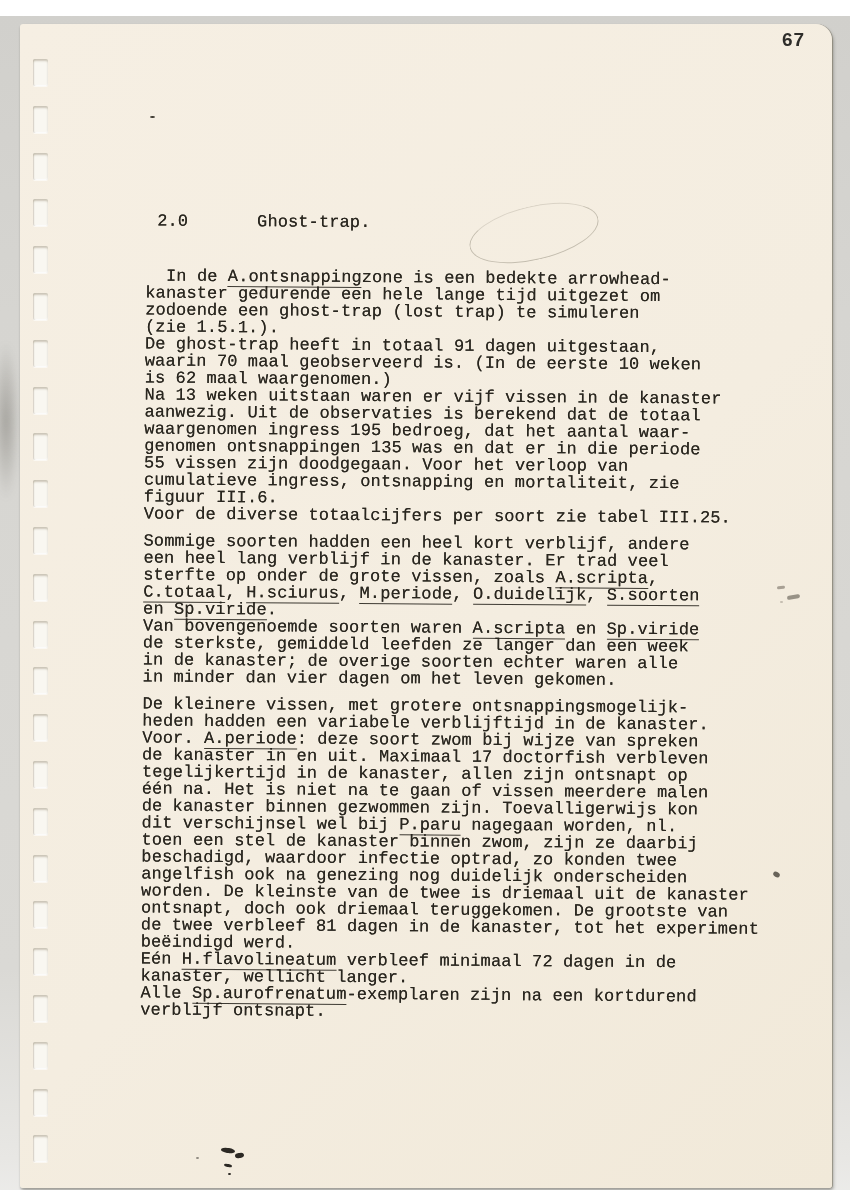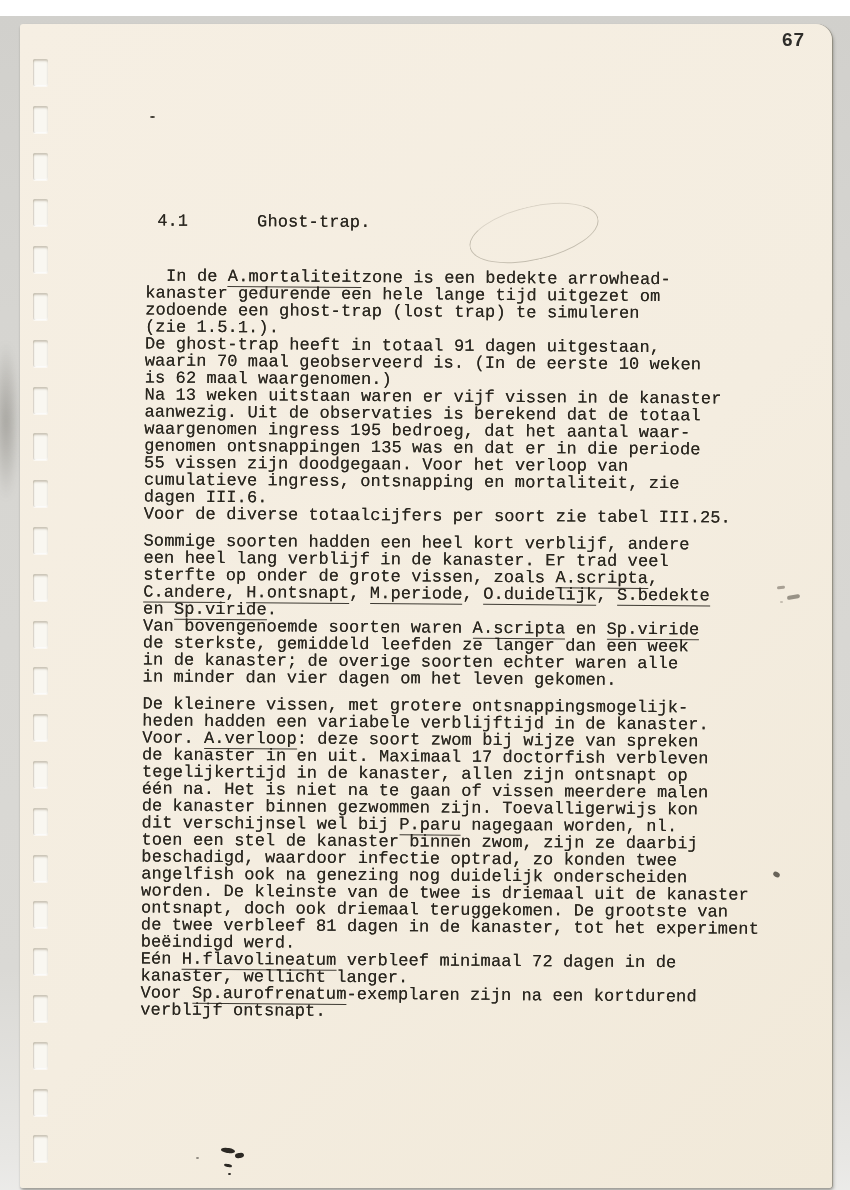--- a/index.html
+++ b/index.html
@@ -103,70 +103,70 @@
         <div class="hole" style="top: 971px;"></div>
         <div class="hole" style="top: 1017.8px;"></div>
         <div class="hole" style="top: 1064.6px;"></div>
         <div class="hole" style="top: 1111.4px;"></div>
       </div>
 
     <div class="page-number">67</div>
 
     <div class="typed">
       <div class="section-row">
-        <span class="sec-num">4.1</span><span>Ghost-trap.</span>
+        <span class="sec-num">2.0</span><span>Ghost-trap.</span>
       </div>
       <div class="doc-body" id="docbody">
           <div class="para">
-            <div class="line"><span>  In de </span><span class="u">A.mortaliteit</span><span>zone is een bedekte arrowhead-</span></div>
+            <div class="line"><span>  In de </span><span class="u">A.ontsnapping</span><span>zone is een bedekte arrowhead-</span></div>
             <div class="line"><span>kanaster gedurende een hele lange tijd uitgezet om</span></div>
             <div class="line"><span>zodoende een ghost-trap (lost trap) te simuleren</span></div>
             <div class="line"><span>(zie 1.5.1.).</span></div>
             <div class="line"><span>De ghost-trap heeft in totaal 91 dagen uitgestaan,</span></div>
             <div class="line"><span>waarin 70 maal geobserveerd is. (In de eerste 10 weken</span></div>
             <div class="line"><span>is 62 maal waargenomen.)</span></div>
             <div class="line"><span>Na 13 weken uitstaan waren er vijf vissen in de kanaster</span></div>
             <div class="line"><span>aanwezig. Uit de observaties is berekend dat de totaal</span></div>
             <div class="line"><span>waargenomen ingress 195 bedroeg, dat het aantal waar-</span></div>
             <div class="line"><span>genomen ontsnappingen 135 was en dat er in die periode</span></div>
             <div class="line"><span>55 vissen zijn doodgegaan. Voor het verloop van</span></div>
             <div class="line"><span>cumulatieve ingress, ontsnapping en mortaliteit, zie</span></div>
-            <div class="line"><span>dagen III.6.</span></div>
+            <div class="line"><span>figuur III.6.</span></div>
             <div class="line"><span>Voor de diverse totaalcijfers per soort zie tabel III.25.</span></div>
           </div>
           <div class="para">
             <div class="line"><span>Sommige soorten hadden een heel kort verblijf, andere</span></div>
             <div class="line"><span>een heel lang verblijf in de kanaster. Er trad veel</span></div>
             <div class="line"><span>sterfte op onder de grote vissen, zoals </span><span class="u">A.scripta</span><span>,</span></div>
-            <div class="line"><span class="u">C.andere</span><span>, </span><span class="u">H.ontsnapt</span><span>, </span><span class="u">M.periode</span><span>, </span><span class="u">O.duidelijk</span><span>, </span><span class="u">S.bedekte</span></div>
+            <div class="line"><span class="u">C.totaal</span><span>, </span><span class="u">H.sciurus</span><span>, </span><span class="u">M.periode</span><span>, </span><span class="u">O.duidelijk</span><span>, </span><span class="u">S.soorten</span></div>
             <div class="line"><span>en </span><span class="u">Sp.viride</span><span>.</span></div>
             <div class="line"><span>Van bovengenoemde soorten waren </span><span class="u">A.scripta</span><span> en </span><span class="u">Sp.viride</span></div>
             <div class="line"><span>de sterkste, gemiddeld leefden ze langer dan een week</span></div>
             <div class="line"><span>in de kanaster; de overige soorten echter waren alle</span></div>
             <div class="line"><span>in minder dan vier dagen om het leven gekomen.</span></div>
           </div>
           <div class="para">
             <div class="line"><span>De kleinere vissen, met grotere ontsnappingsmogelijk-</span></div>
             <div class="line"><span>heden hadden een variabele verblijftijd in de kanaster.</span></div>
-            <div class="line"><span>Voor. </span><span class="u">A.verloop</span><span>: deze soort zwom bij wijze van spreken</span></div>
+            <div class="line"><span>Voor. </span><span class="u">A.periode</span><span>: deze soort zwom bij wijze van spreken</span></div>
             <div class="line"><span>de kanaster in en uit. Maximaal 17 doctorfish verbleven</span></div>
             <div class="line"><span>tegelijkertijd in de kanaster, allen zijn ontsnapt op</span></div>
             <div class="line"><span>één na. Het is niet na te gaan of vissen meerdere malen</span></div>
             <div class="line"><span>de kanaster binnen gezwommen zijn. Toevalligerwijs kon</span></div>
             <div class="line"><span>dit verschijnsel wel bij </span><span class="u">P.paru</span><span> nagegaan worden, nl.</span></div>
             <div class="line"><span>toen een stel de kanaster binnen zwom, zijn ze daarbij</span></div>
             <div class="line"><span>beschadigd, waardoor infectie optrad, zo konden twee</span></div>
             <div class="line"><span>angelfish ook na genezing nog duidelijk onderscheiden</span></div>
             <div class="line"><span>worden. De kleinste van de twee is driemaal uit de kanaster</span></div>
             <div class="line"><span>ontsnapt, doch ook driemaal teruggekomen. De grootste van</span></div>
             <div class="line"><span>de twee verbleef 81 dagen in de kanaster, tot het experiment</span></div>
             <div class="line"><span>beëindigd werd.</span></div>
             <div class="line"><span>Eén </span><span class="u">H.flavolineatum</span><span> verbleef minimaal 72 dagen in de</span></div>
             <div class="line"><span>kanaster, wellicht langer.</span></div>
-            <div class="line"><span>Voor </span><span class="u">Sp.aurofrenatum</span><span>-exemplaren zijn na een kortdurend</span></div>
+            <div class="line"><span>Alle </span><span class="u">Sp.aurofrenatum</span><span>-exemplaren zijn na een kortdurend</span></div>
             <div class="line"><span>verblijf ontsnapt.</span></div>
           </div>
         </div>
     </div>
 
     <div class="pencil-ellipse"></div>
     <div class="speck s1"></div>
     <div class="speck s2"></div>
     <div class="ink-spot a"></div>
     <div class="ink-spot b"></div>

